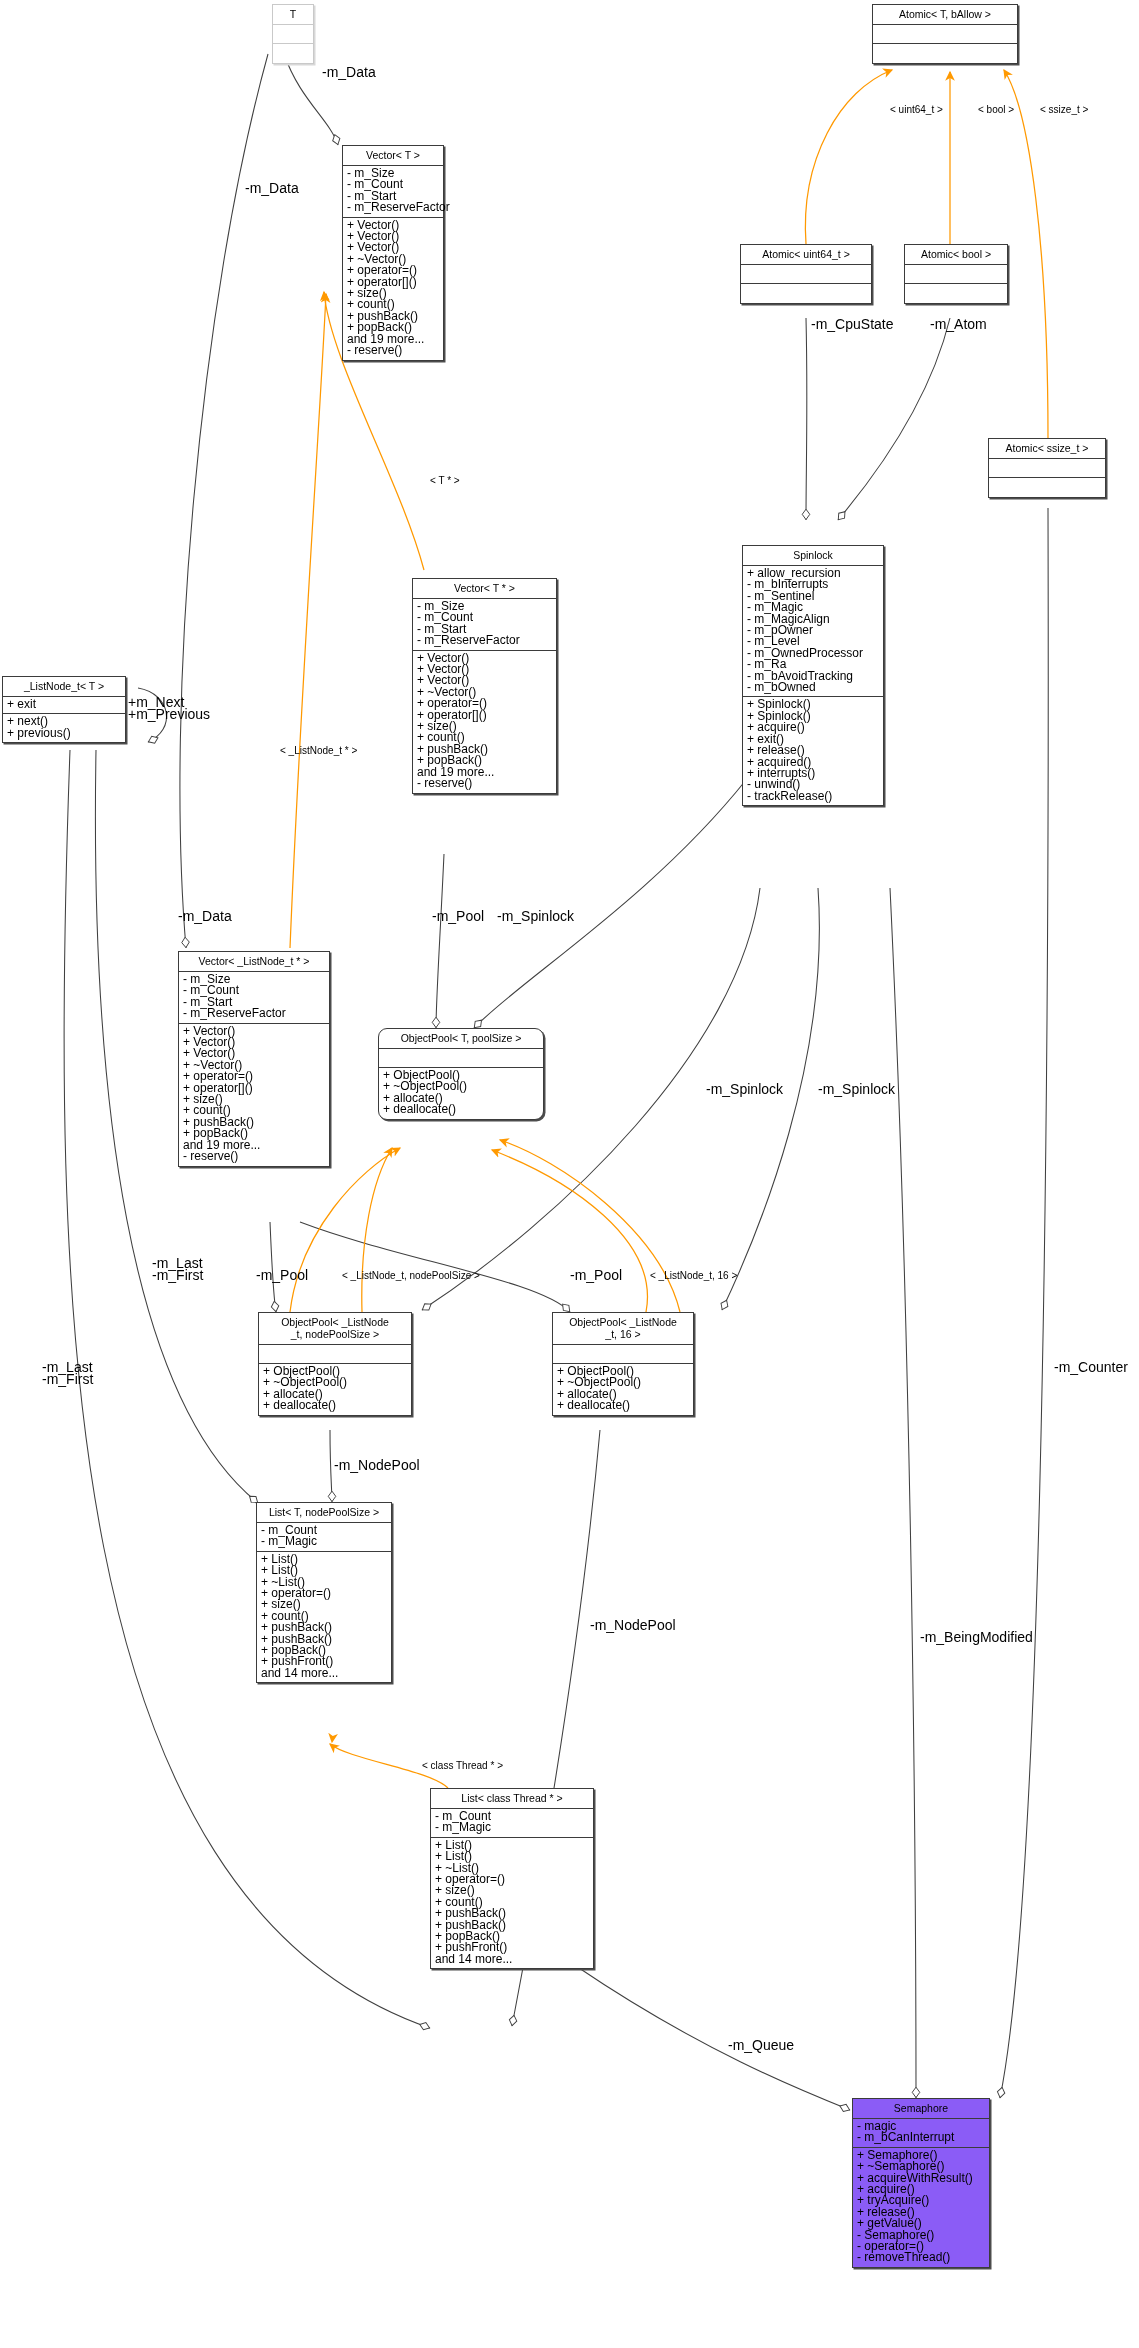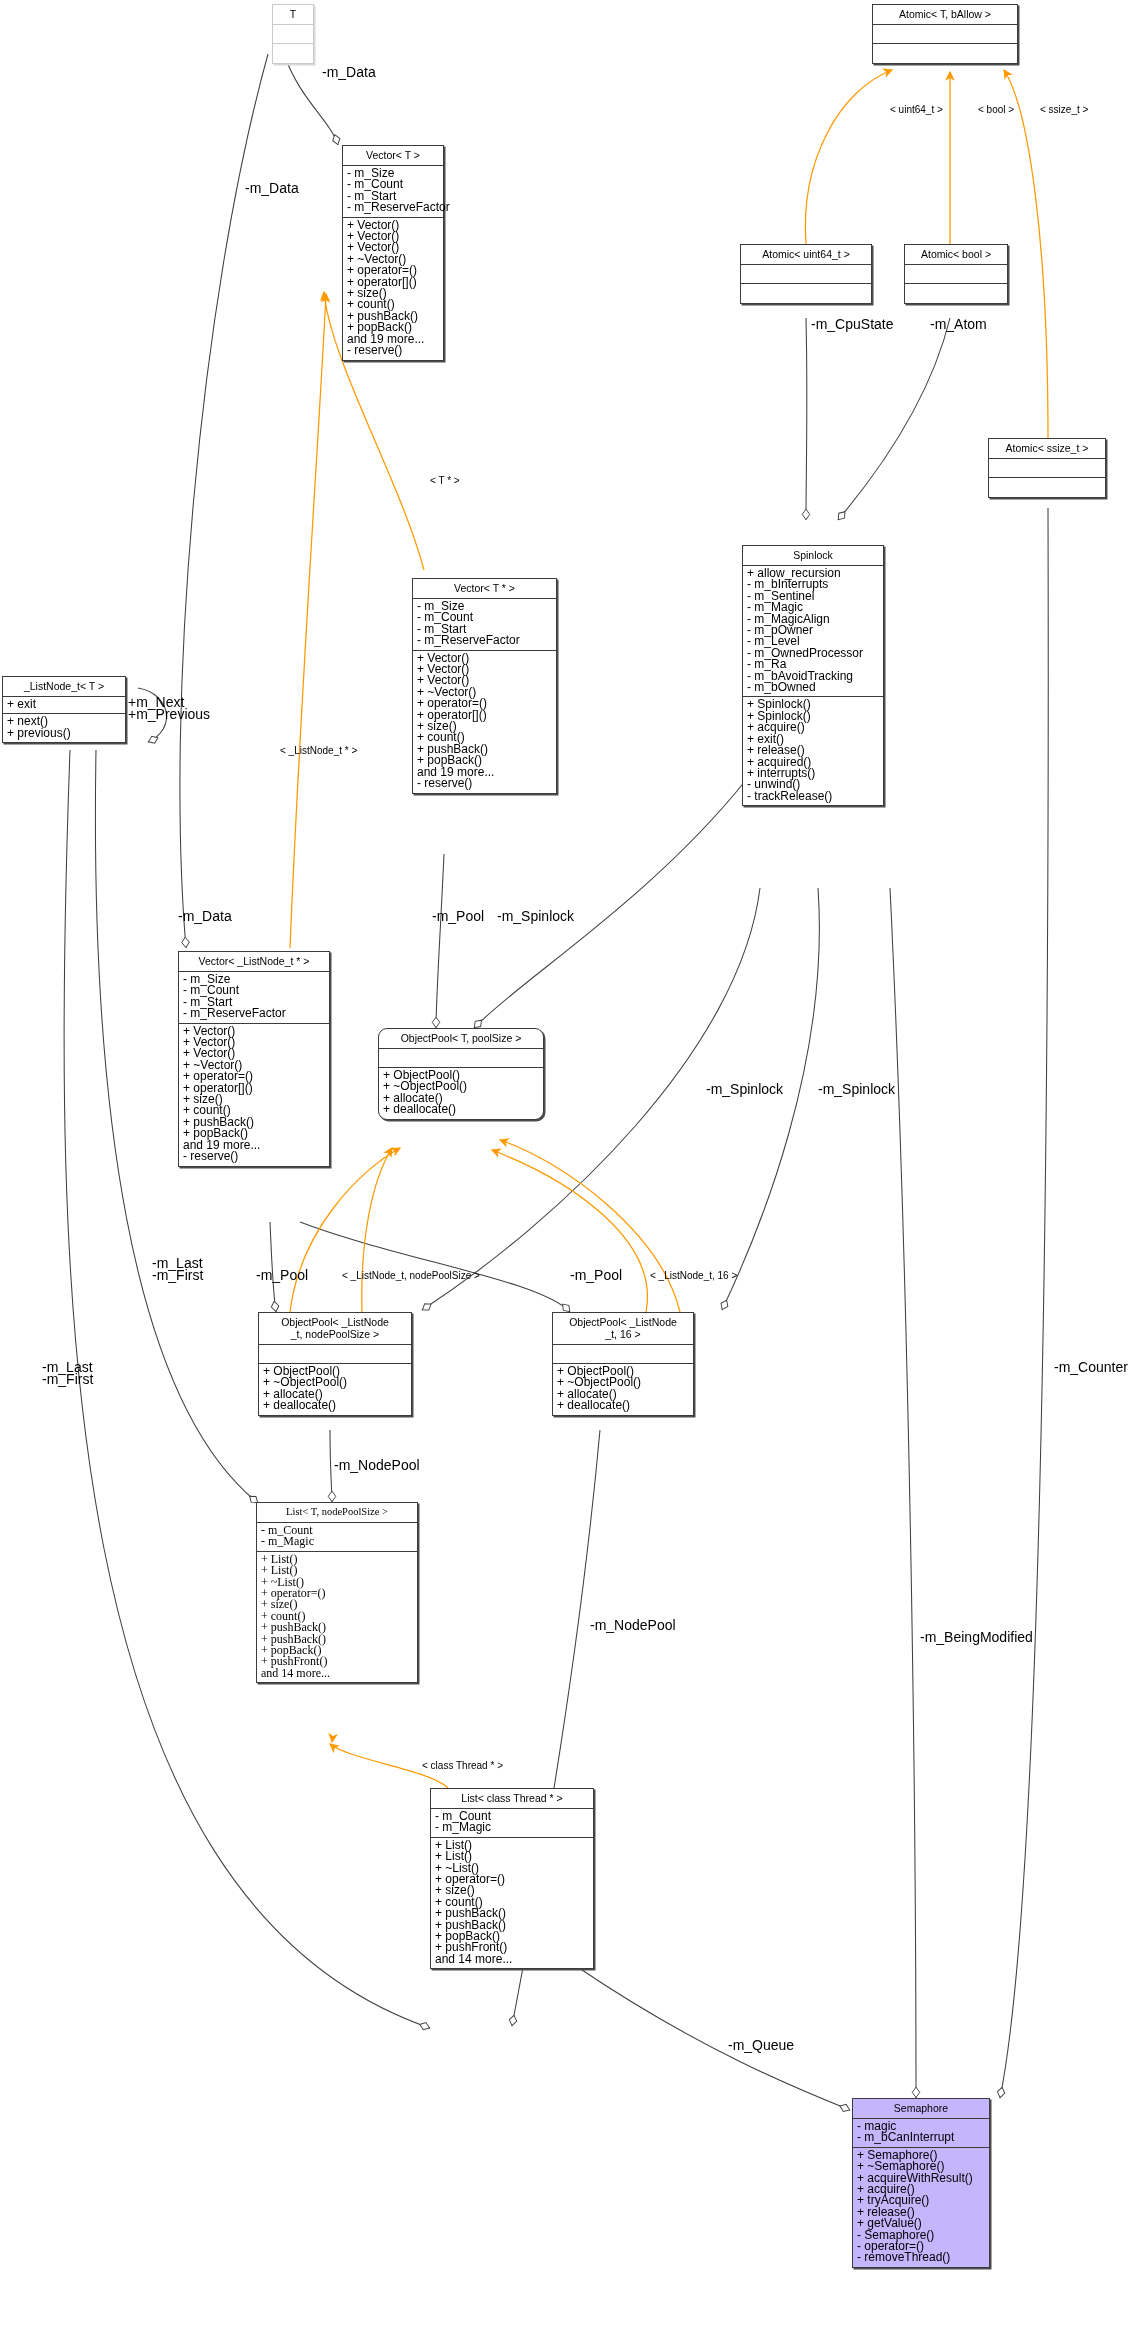--- a/index.html
+++ b/index.html
@@ -27,21 +27,21 @@
     border: 1px solid #3b3b3b;
     background: #ffffff;
     box-shadow: 1.5px 1.5px 0 0 #4d4d4d;
     z-index: 5;
   }
   .node.template-param {
     border: 1px solid #c9c9c9;
     box-shadow: 1.5px 1.5px 0 0 #d8d8d8;
   }
   .node.focus {
-    background: #c4b5fd;
+    background: #8b5cf6;
   }
   .node .title {
     text-align: center;
     font-size: 10.5px;
     line-height: 12px;
     padding: 3px 3px 4px 3px;
     color: #000;
     border-bottom: 1px solid #3b3b3b;
     white-space: pre-line;
   }
@@ -321,21 +321,21 @@
 _t, 16 &gt;</div>
     <div class="attrs empty"></div>
     <div class="ops">
       <div class="row">+ ObjectPool()</div>
       <div class="row">+ ~ObjectPool()</div>
       <div class="row">+ allocate()</div>
       <div class="row">+ deallocate()</div>
     </div>
   </div>
 
-  <div class="node" style="left:256px; top:1502px; width:162px;font-family:Liberation Serif, serif;">
+  <div class="node" style="left:256px; top:1502px; width:136px;">
     <div class="title">List&lt; T, nodePoolSize &gt;</div>
     <div class="attrs">
       <div class="row">- m_Count</div>
       <div class="row">- m_Magic</div>
     </div>
     <div class="ops">
       <div class="row">+ List()</div>
       <div class="row">+ List()</div>
       <div class="row">+ ~List()</div>
       <div class="row">+ operator=()</div>

